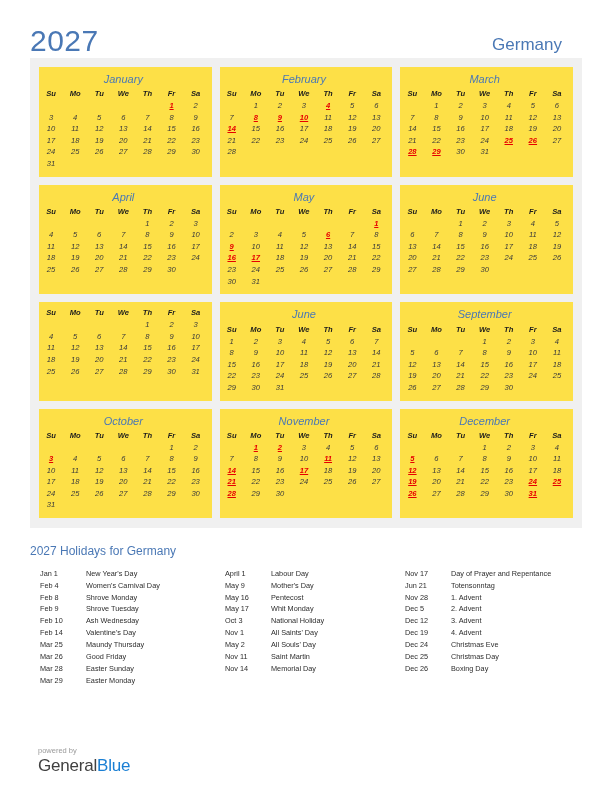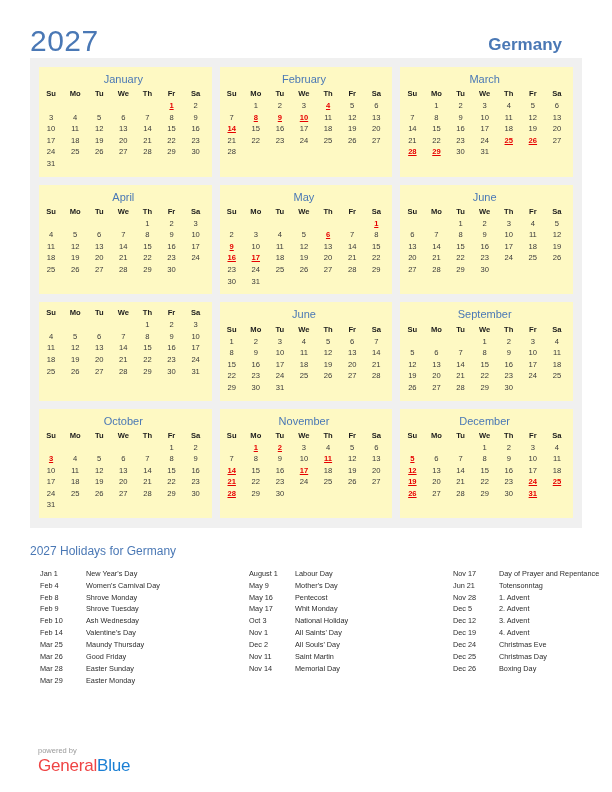--- a/index.html
+++ b/index.html
@@ -35,41 +35,42 @@
     font-size: 30px;
     color: #4a78b5;
     font-weight: 400;
     letter-spacing: 0.5px;
     line-height: 1;
     padding-bottom: 2px;
   }
   .country-title {
     font-size: 17px;
     color: #4a78b5;
-    font-weight: 700;
+    font-weight: 400;
     line-height: 1;
     padding-bottom: 5px;
     padding-right: 20px;
   }
 
   
   .cal-band {
     background: #f0f0f0;
     padding: 9px 9px 10px 9px;
     box-sizing: border-box;
   }
   .cal-grid {
     display: grid;
     grid-template-columns: repeat(3, 1fr);
     gap: 8px 8px;
   }
   .month-card {
-    background: #fef9c3;
+    background: #fde047;
     padding: 6px 4px 7px 0;
     box-sizing: border-box;
+    font-style: italic;
   }
   .month-name {
     text-align: center;
     color: #4a78b5;
     font-size: 11px;
     font-weight: 400;
     margin-bottom: 3px;
     line-height: 1.2;
   }
   table.month {
@@ -109,21 +110,20 @@
     color: #4a78b5;
     font-size: 12px;
     margin-bottom: 9px;
     line-height: 1.2;
   }
   .holiday-cols {
     display: grid;
     grid-template-columns: 185px 180px 1fr;
     padding-left: 10px;
     box-sizing: border-box;
-    gap: 24px;
   }
   .holiday-col {
     display: block;
   }
   .holiday-row {
     display: flex;
     font-size: 7.3px;
     color: #2d2d2d;
     line-height: 1.63;
     white-space: nowrap;
@@ -147,21 +147,21 @@
     color: #9a9a9a;
     line-height: 1.2;
     margin-bottom: 1px;
   }
   .logo {
     font-size: 17px;
     line-height: 1.15;
     letter-spacing: -0.2px;
   }
   .logo-general {
-    color: #ef4444;
+    color: #404040;
   }
   .logo-blue {
     color: #1a7fd4;
   }
 </style>
 </head>
 <body>
 
 <div class="page">
 
@@ -997,21 +997,21 @@
             <span class="holiday-date">Mar 28</span>
             <span class="holiday-name">Easter Sunday</span>
           </div>
           <div class="holiday-row">
             <span class="holiday-date">Mar 29</span>
             <span class="holiday-name">Easter Monday</span>
           </div>
         </div>
         <div class="holiday-col">
           <div class="holiday-row">
-            <span class="holiday-date">August 1</span>
+            <span class="holiday-date">April 1</span>
             <span class="holiday-name">Labour Day</span>
           </div>
           <div class="holiday-row">
             <span class="holiday-date">May 9</span>
             <span class="holiday-name">Mother's Day</span>
           </div>
           <div class="holiday-row">
             <span class="holiday-date">May 16</span>
             <span class="holiday-name">Pentecost</span>
           </div>
@@ -1021,21 +1021,21 @@
           </div>
           <div class="holiday-row">
             <span class="holiday-date">Oct 3</span>
             <span class="holiday-name">National Holiday</span>
           </div>
           <div class="holiday-row">
             <span class="holiday-date">Nov 1</span>
             <span class="holiday-name">All Saints' Day</span>
           </div>
           <div class="holiday-row">
-            <span class="holiday-date">Dec 2</span>
+            <span class="holiday-date">May 2</span>
             <span class="holiday-name">All Souls' Day</span>
           </div>
           <div class="holiday-row">
             <span class="holiday-date">Nov 11</span>
             <span class="holiday-name">Saint Martin</span>
           </div>
           <div class="holiday-row">
             <span class="holiday-date">Nov 14</span>
             <span class="holiday-name">Memorial Day</span>
           </div>

